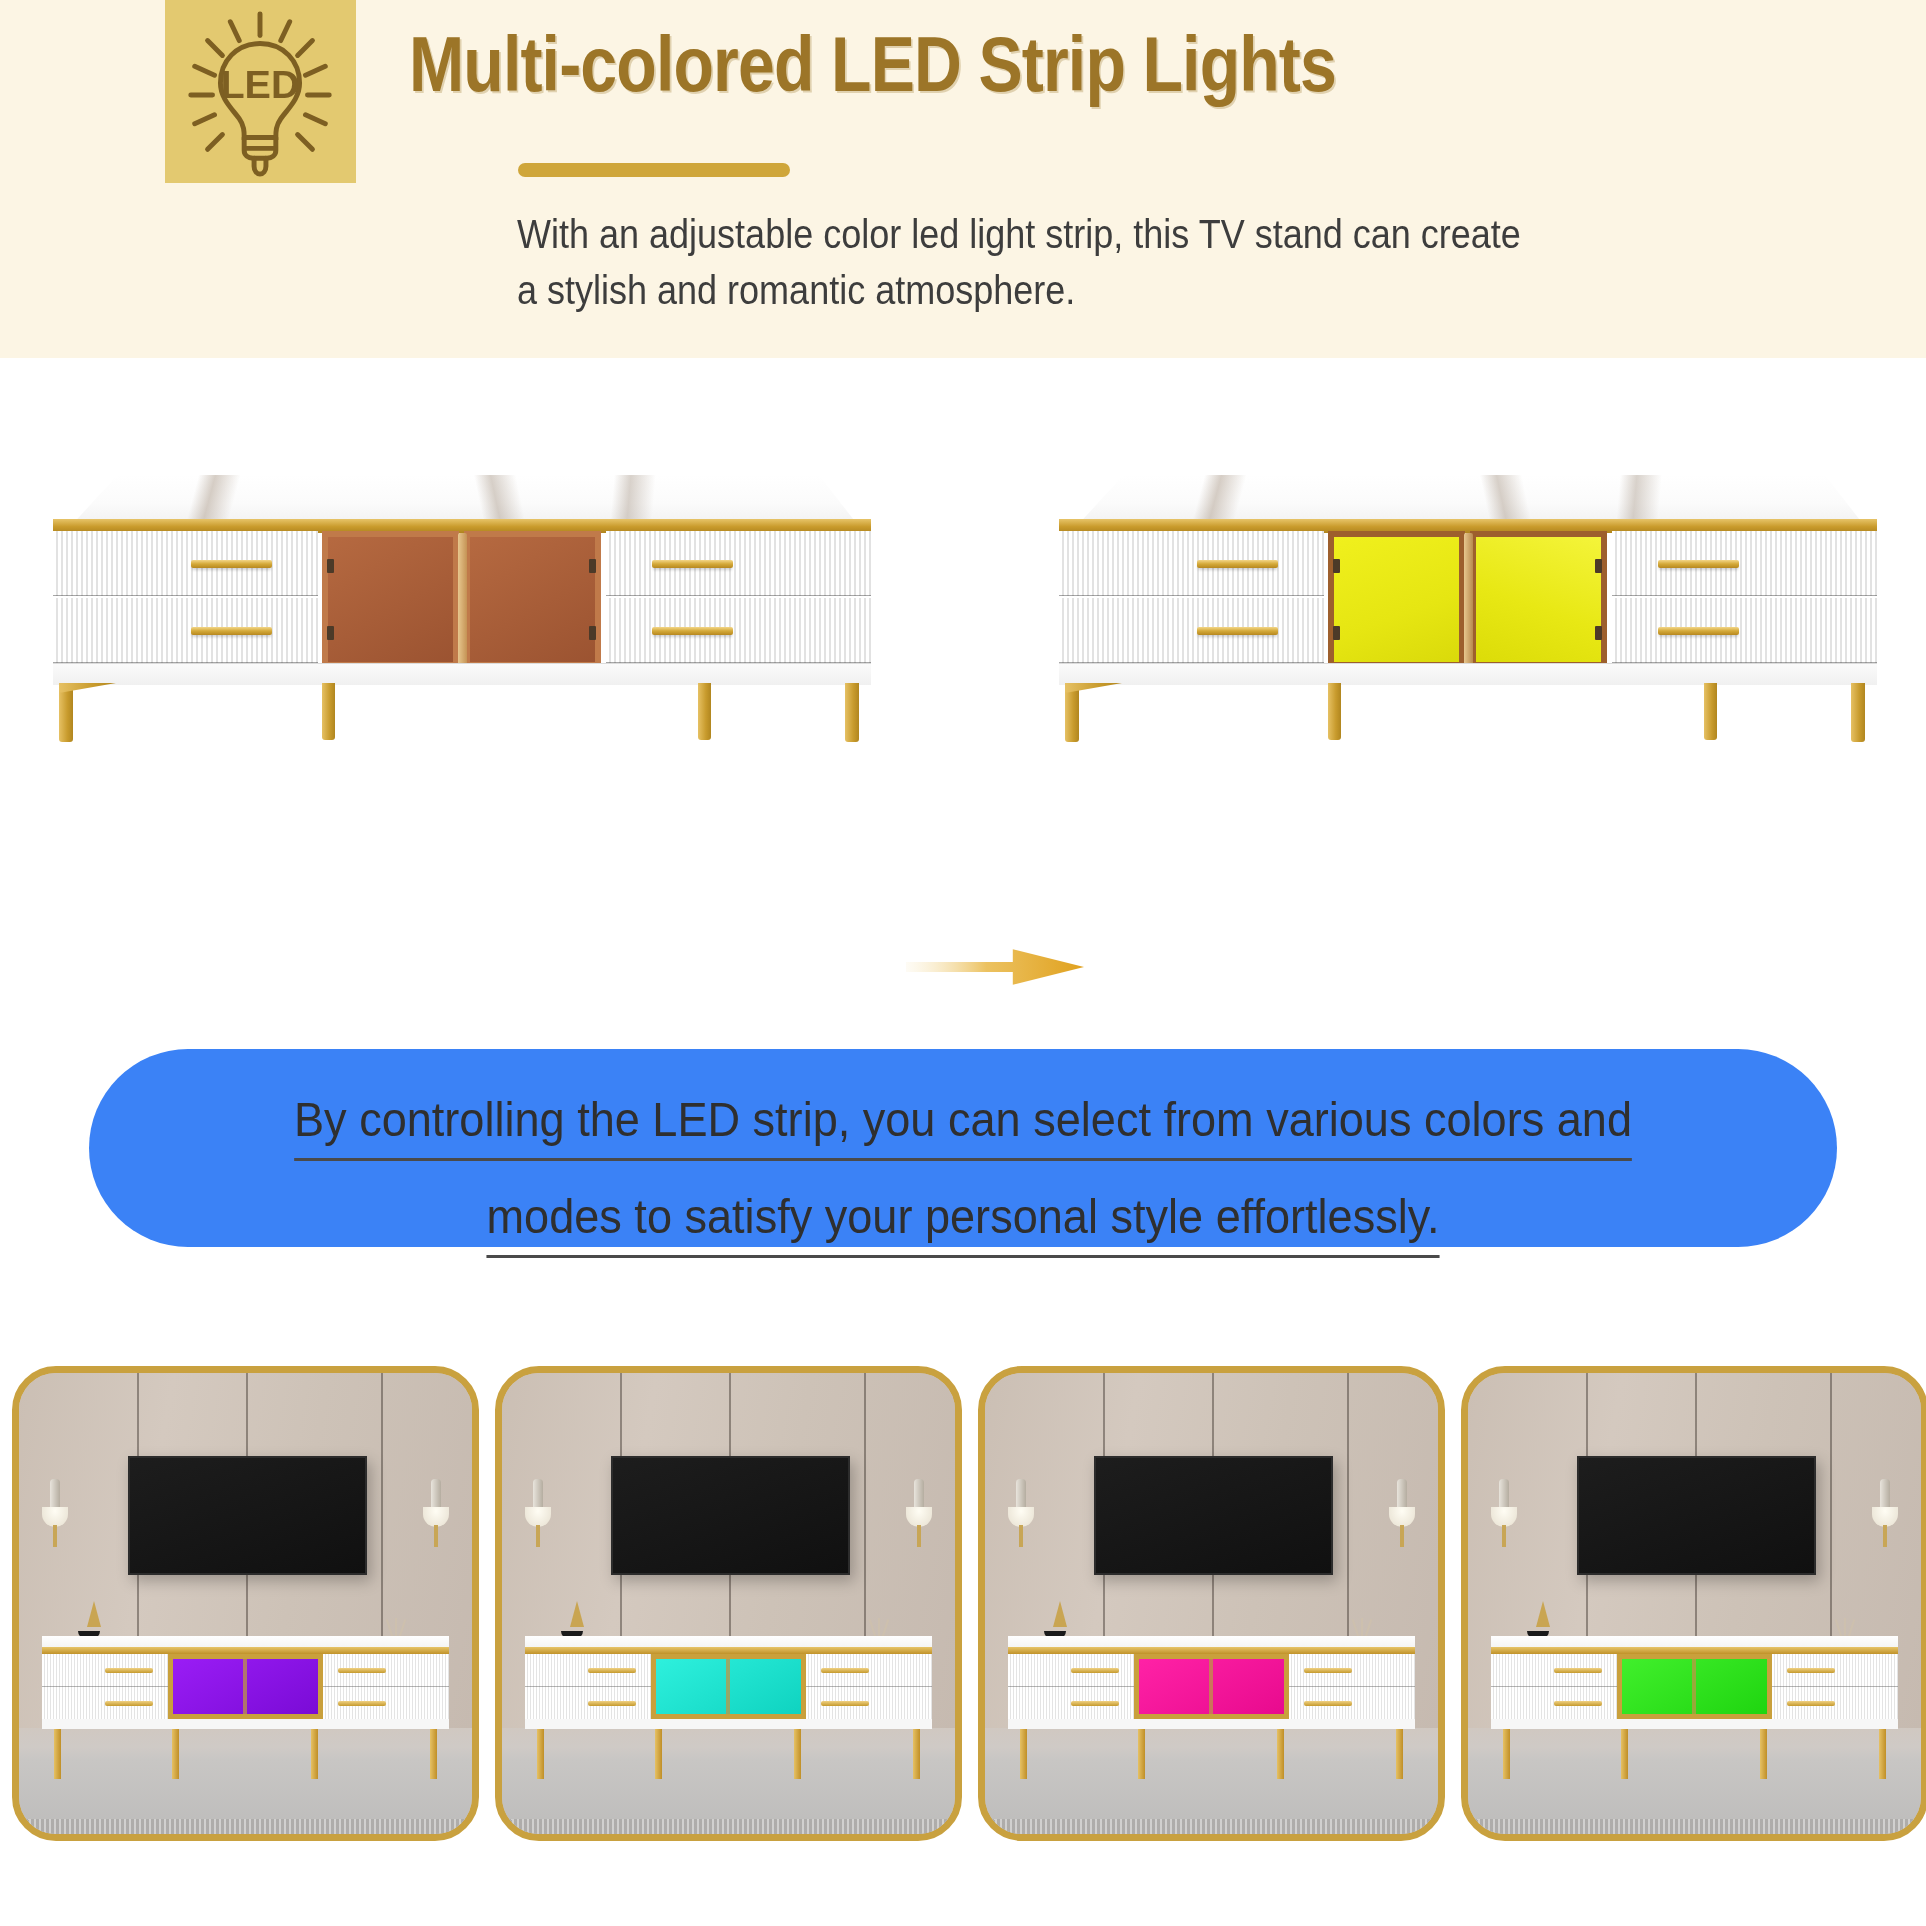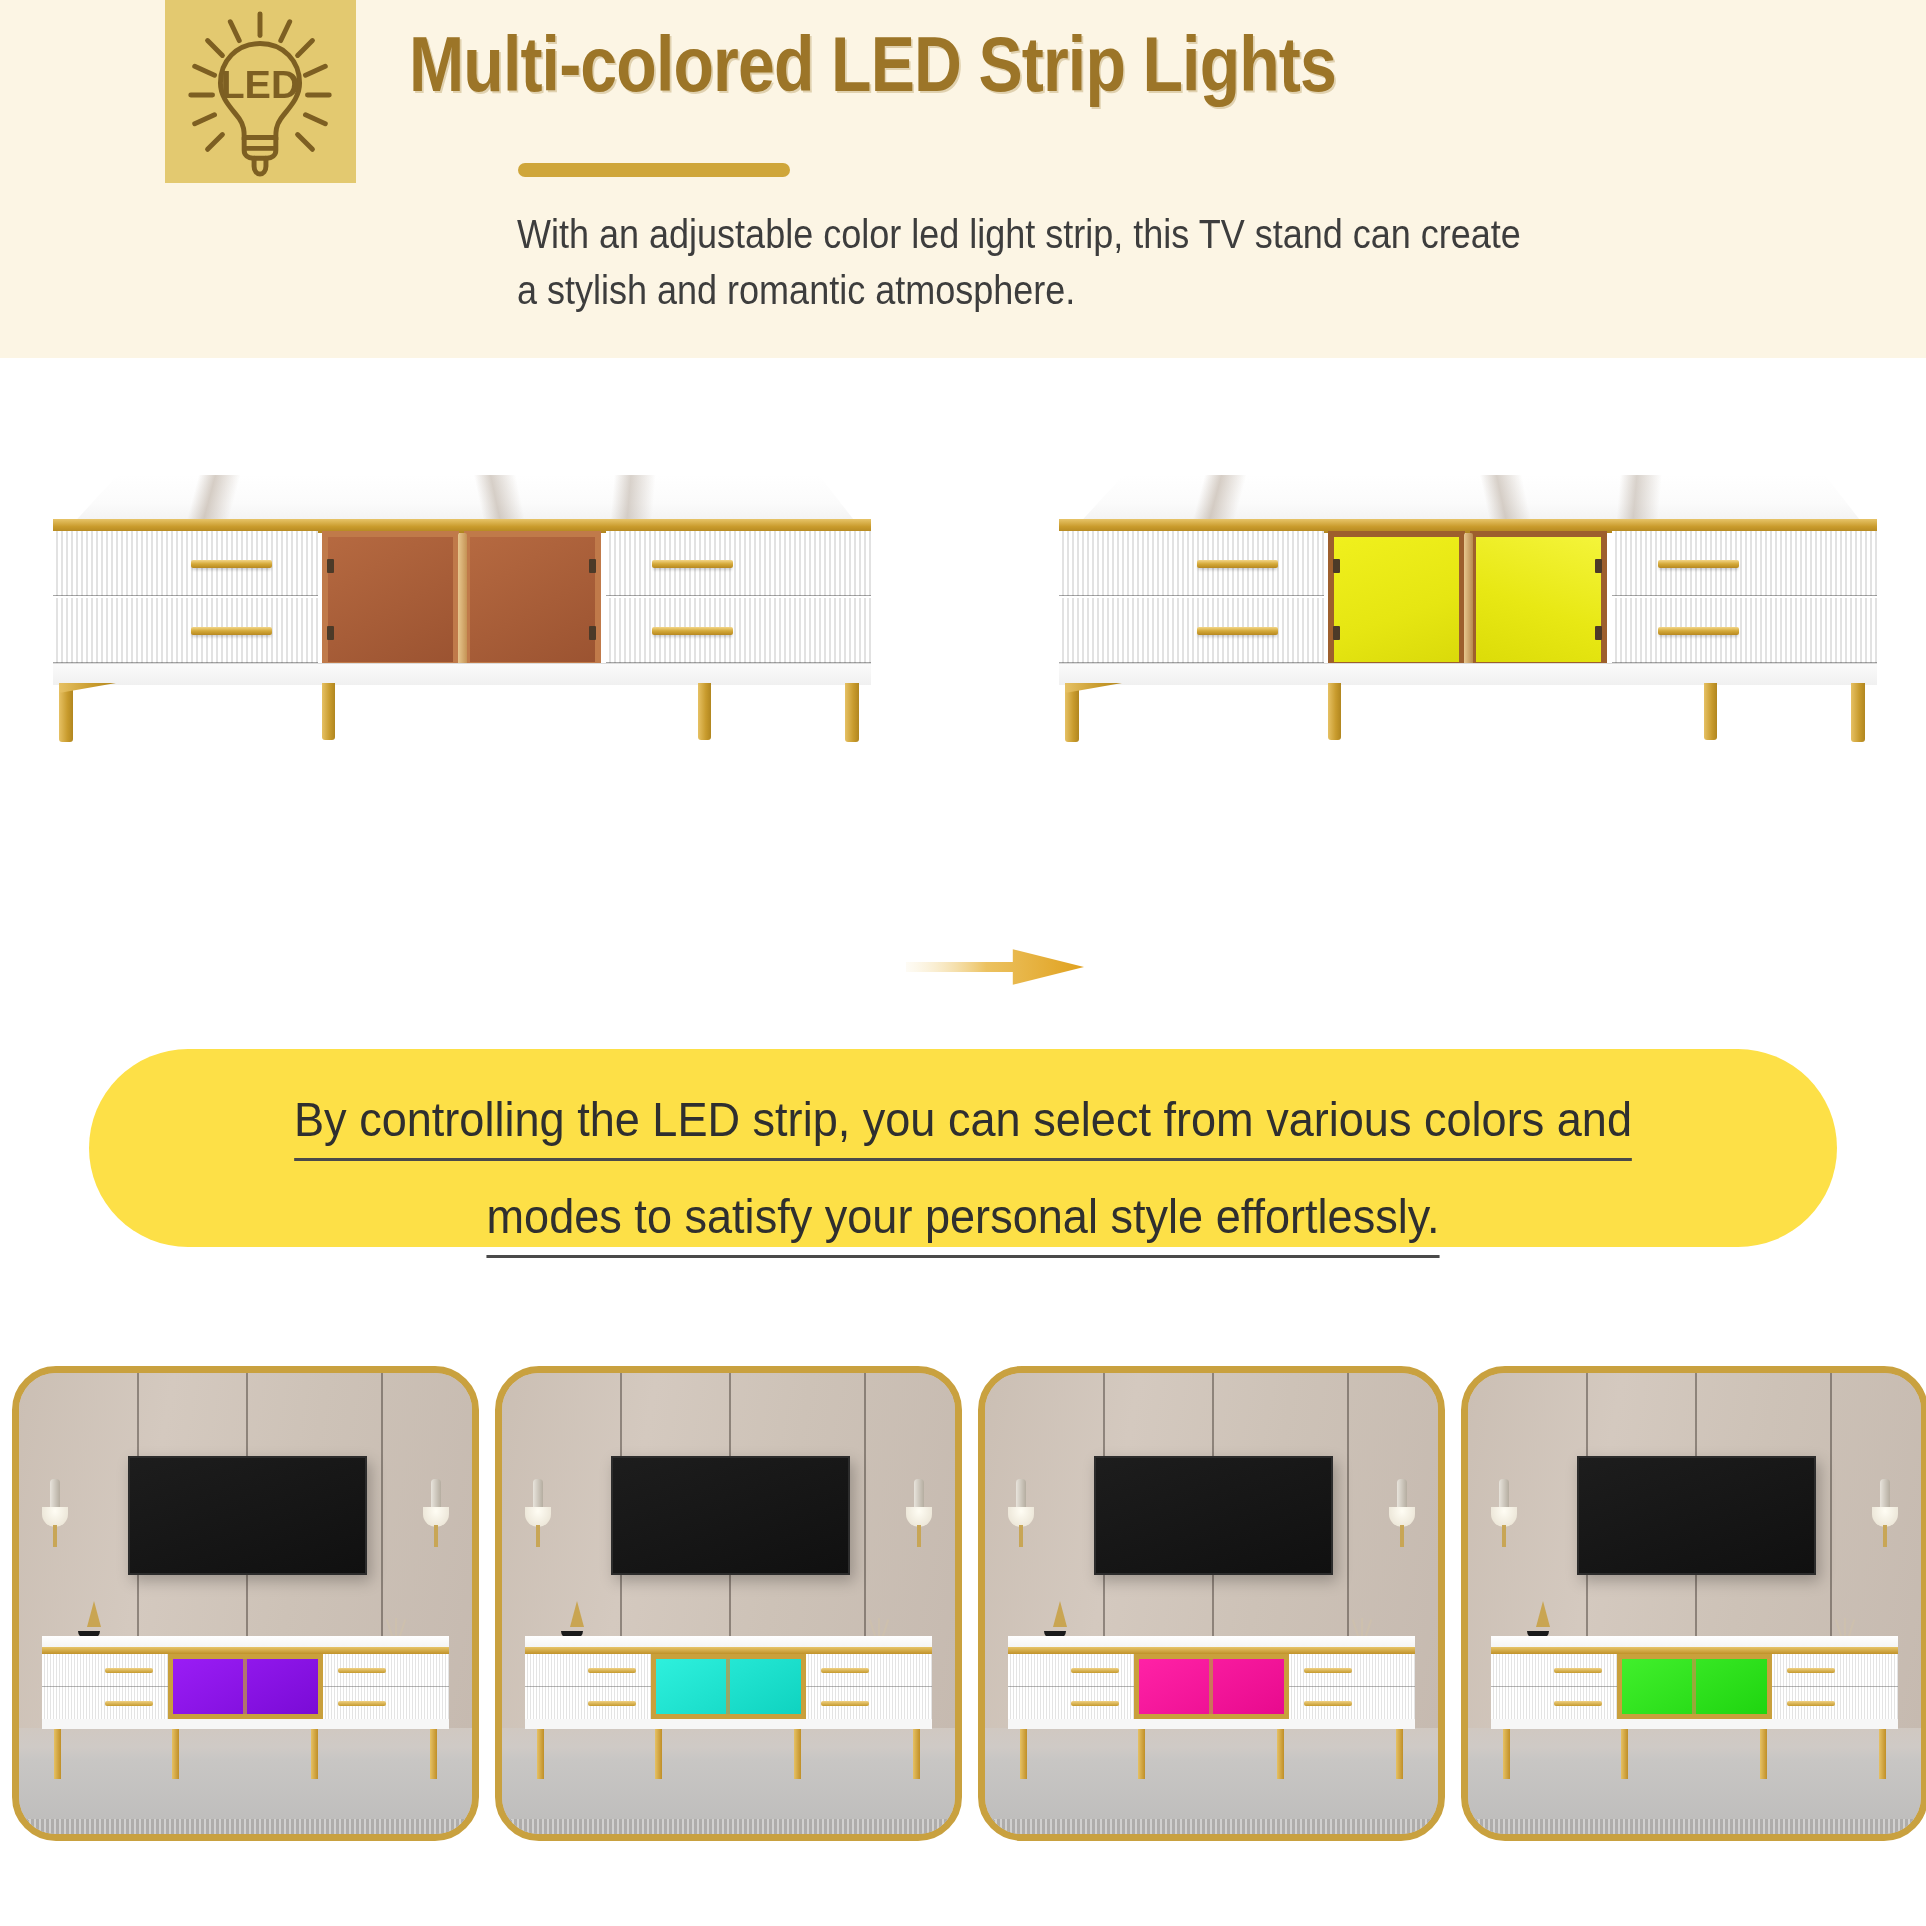--- a/index.html
+++ b/index.html
@@ -110,21 +110,21 @@
     box-shadow:inset 0 1px 0 rgba(0,0,0,.12);
   }
   .leg{
     position:absolute;background:linear-gradient(90deg,#e6c164,#c89b2d 60%,#b1861f);
     border-radius:0 0 3px 3px;
   }
 
   
   .banner{
     position:absolute;left:89px;top:1049px;width:1748px;height:198px;
-    background:#fde047;border-radius:99px;
+    background:#3b82f6;border-radius:99px;
   }
   .banner-line{
     position:absolute;left:0;width:100%;text-align:center;
     font-size:49px;color:#2f2f2f;
     transform:scaleX(0.92);
   }
   .banner-line span{
     border-bottom:3px solid #4a4a4a;padding-bottom:12px;
   }
   .banner-line.l1{top:42px;}

